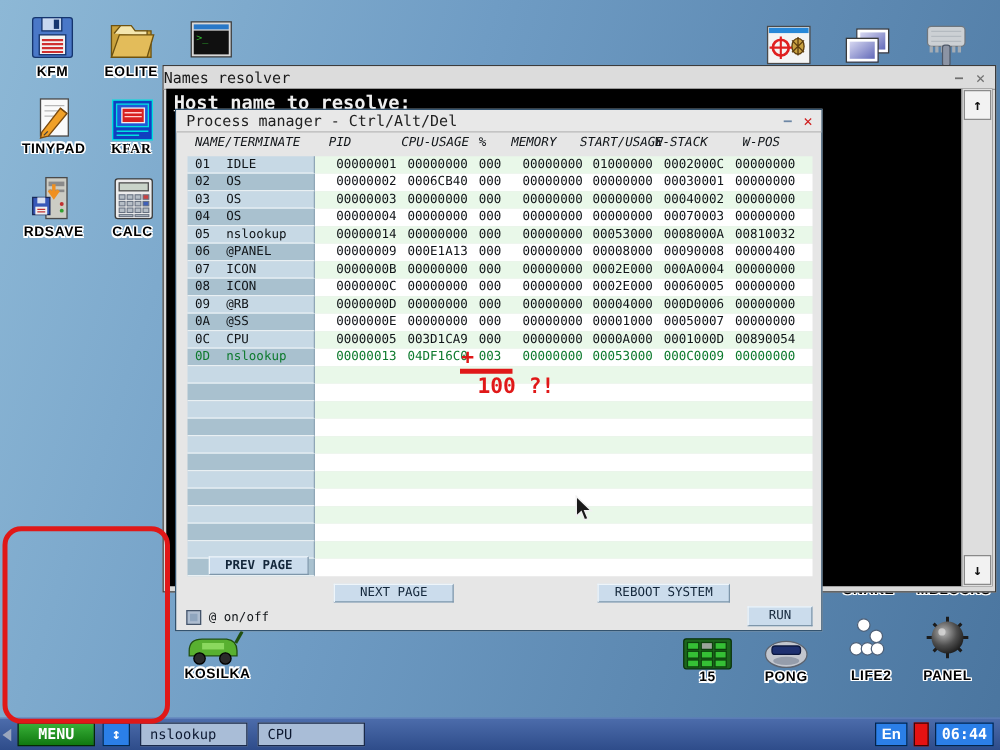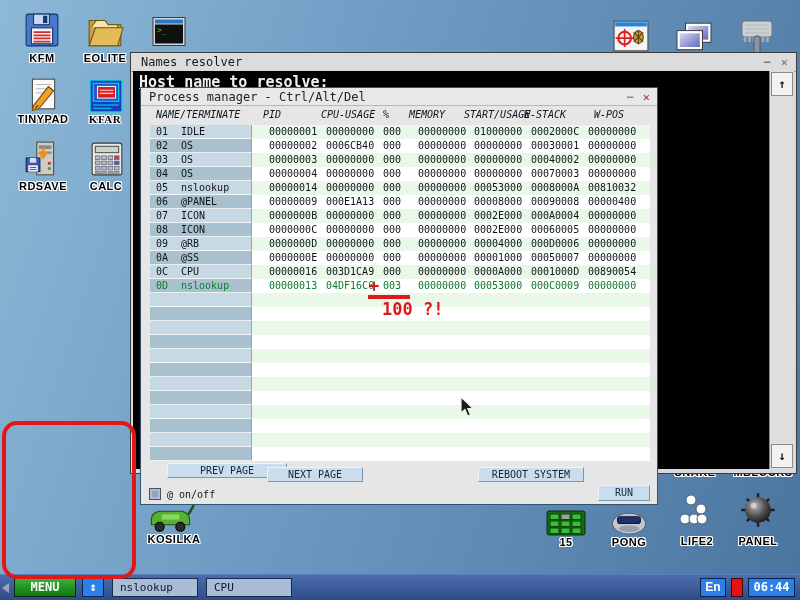--- a/index.html
+++ b/index.html
@@ -14,21 +14,21 @@
   .dlabel{position:absolute;transform:translateX(-50%);white-space:nowrap;
     font:bold 11px "Liberation Sans",sans-serif;color:#000;letter-spacing:.5px;
     text-shadow:-1px -1px 0 #fff,1px -1px 0 #fff,-1px 1px 0 #fff,1px 1px 0 #fff,
                 0 -1px 0 #fff,0 1px 0 #fff,-1px 0 0 #fff,1px 0 0 #fff;}
 
   
   .win-resolver{position:absolute;left:130px;top:52px;width:667px;height:422px;
     background:#d9d9d9;border:1px solid #3c3c3c;box-sizing:border-box;z-index:2;}
   .res-titlebar{height:18px;display:flex;align-items:center;background:#dcdcdc;
     border-bottom:1px solid #9a9a9a;font:12px "DejaVu Sans Mono",monospace;color:#1a1a1a;}
-  .res-title{padding-left:10px;}
+  .res-title{}
   .res-controls{margin-left:auto;display:flex;gap:10px;padding-right:8px;}
   .wbtn{font:bold 12px "DejaVu Sans Mono",monospace;color:#707070;cursor:default;line-height:12px;}
   .res-content{position:absolute;left:2px;right:2px;top:18px;bottom:4px;background:#000;}
   .res-prompt{position:absolute;left:6px;top:2px;color:#efefef;
     font:bold 15px "DejaVu Sans Mono",monospace;text-decoration:underline;white-space:pre;}
   .res-scroll{position:absolute;right:0;top:0;bottom:0;width:24px;background:#dedede;
     border-left:1px solid #8a8a8a;}
   .scr-btn{position:absolute;left:1px;right:1px;height:24px;background:#f2f2f2;
     border:1px solid #8a8a8a;box-sizing:border-box;text-align:center;
     font:bold 12px "DejaVu Sans Mono",monospace;color:#111;line-height:22px;}
@@ -63,21 +63,21 @@
   .prow span{position:absolute;top:1px;white-space:pre;
     font:10px "DejaVu Sans Mono",monospace;color:#101418;}
   .prow.hl span{color:#0e7a2e;}
   .c0{left:6px}.c1{left:31px}.c2{left:119px}.c3{left:176px}.c4{left:233px}
   .c5{left:268px}.c6{left:324px}.c7{left:381px}.c8{left:438px}
 
   .pbtn{position:absolute;height:15px;box-sizing:border-box;background:#cbdcec;
     border:1px solid #7e96aa;border-top-color:#eef5fa;border-left-color:#eef5fa;
     text-align:center;font:10px "DejaVu Sans Mono",monospace;color:#13263a;
     line-height:13px;cursor:default;}
-  .btn-prev{left:26px;top:375px;width:120px;}
+  .btn-prev{left:26px;top:357px;width:80px;font-weight:bold;}
   .btn-next{left:126px;top:379px;width:96px;}
   .btn-reboot{left:337px;top:379px;width:106px;}
   .btn-run{left:457px;top:397px;width:52px;height:16px;line-height:14px;}
   .chk{position:absolute;left:8px;top:400px;width:12px;height:12px;background:#aebdd0;
     border:1px solid #44546a;box-sizing:border-box;}
   .chk::after{content:"";position:absolute;left:2px;top:2px;right:2px;bottom:2px;background:#8fa5be;}
   .chk-label{position:absolute;left:26px;top:401px;font:10px "DejaVu Sans Mono",monospace;color:#101418;white-space:pre;}
   .launch-input{position:absolute;left:95px;top:397px;width:348px;height:16px;box-sizing:border-box;
     background:#fff;border:1px solid #2a3a4a;font:10px "DejaVu Sans Mono",monospace;
     color:#101418;padding:0 0 0 5px;outline:none;}
@@ -490,21 +490,21 @@
           <span class="c5">00000000</span>
           <span class="c6">00001000</span>
           <span class="c7">00050007</span>
           <span class="c8">00000000</span>
         </div>
         <div class="prow row-a">
           <div class="ncell"></div>
           <div class="dcell"></div>
           <span class="c0">0C</span>
           <span class="c1">CPU</span>
-          <span class="c2">00000016</span>
+          <span class="c2">00000005</span>
           <span class="c3">003D1CA9</span>
           <span class="c4">000</span>
           <span class="c5">00000000</span>
           <span class="c6">0000A000</span>
           <span class="c7">0001000D</span>
           <span class="c8">00890054</span>
         </div>
         <div class="prow row-b hl">
           <div class="ncell"></div>
           <div class="dcell"></div>

